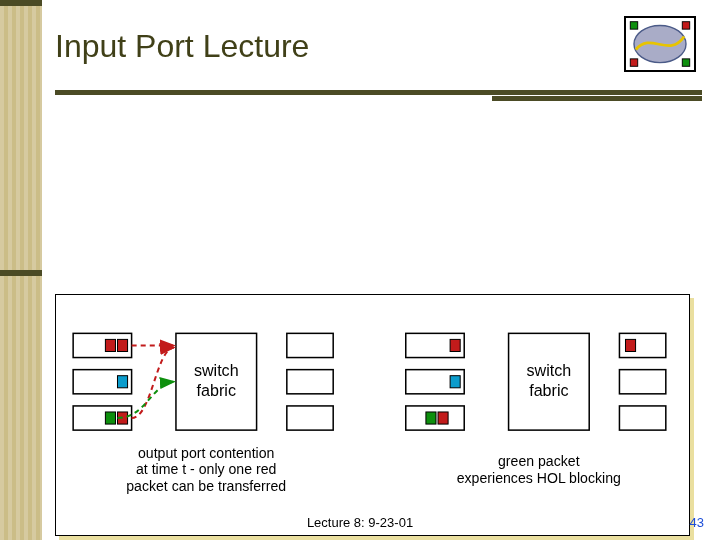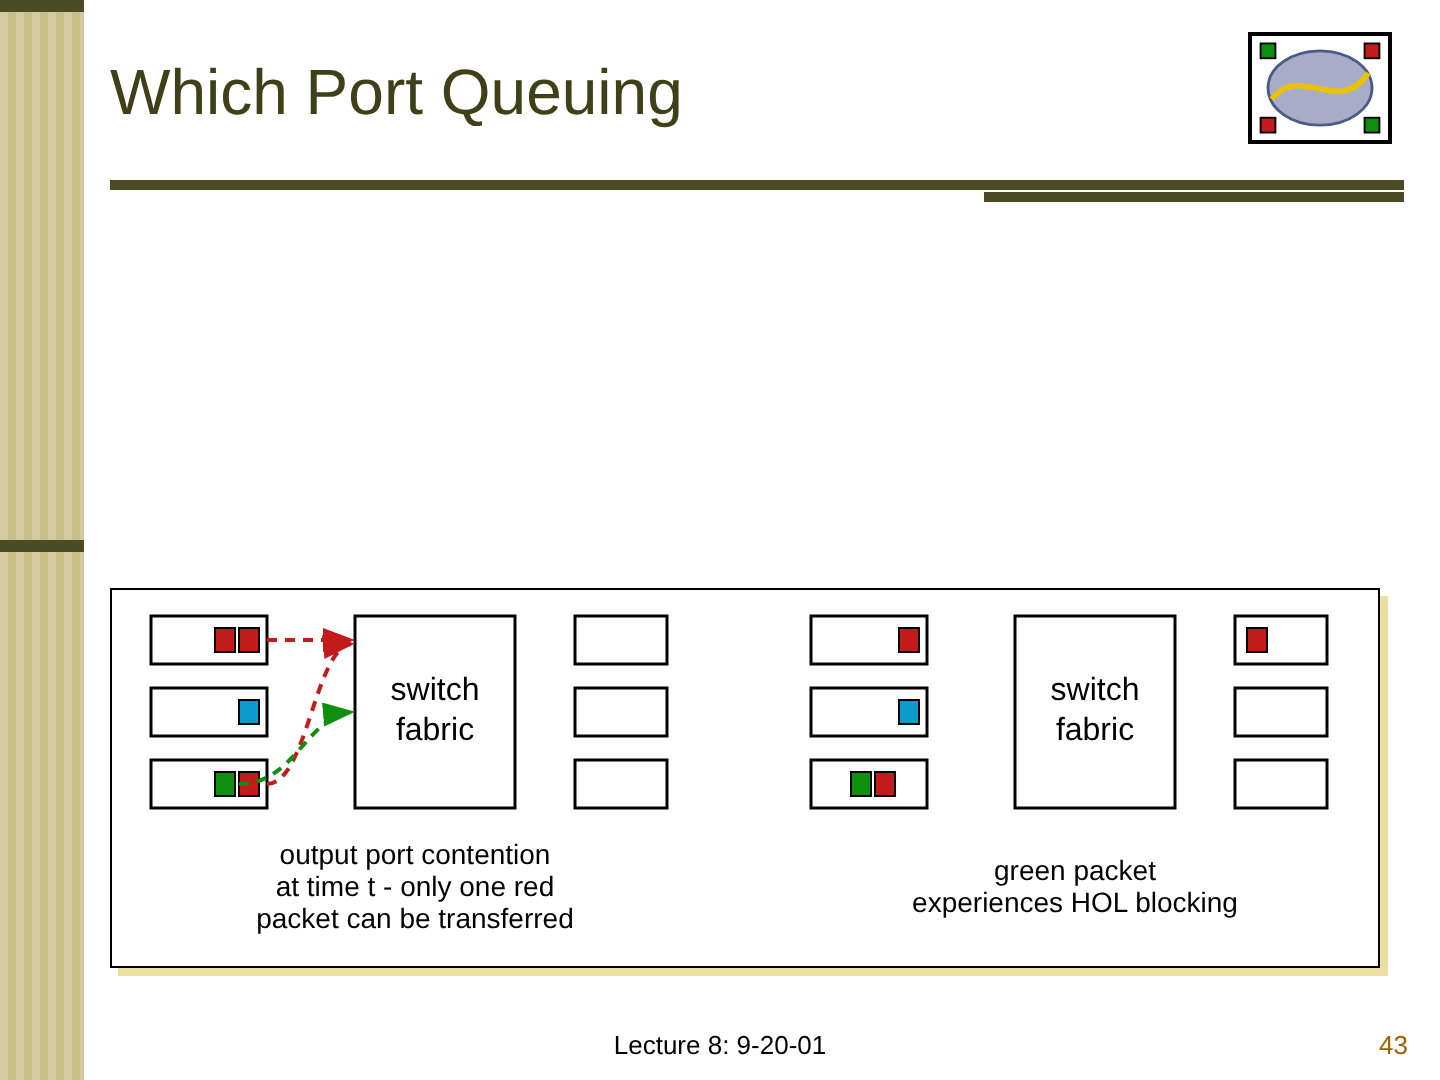--- a/index.html
+++ b/index.html
@@ -85,21 +85,21 @@
     color: #000;
   }
   ul.bullets li { margin-bottom: 6px; }
   .hol { color: #b00000; }
   
   .diagram {
     position: absolute;
     left: 55px;
     right: 30px;
     top: 294px;
-    height: 190px;
+    height: 242px;
     background: #fff;
   }
   .shadow {
     position: absolute;
     inset: 0;
     border: 1px solid #000;
     box-shadow: 4px 4px 0 #eadf9f;
     background: #fff;
     box-sizing: border-box;
   }
@@ -116,21 +116,21 @@
     left: 0; right: 0;
     text-align: center;
     font-size: 13px;
     color: #000;
   }
   .pagenum {
     position: absolute;
     right: 16px;
     bottom: 10px;
     font-size: 13px;
-    color: #a16207;
+    color: #1d4ed8;
   }
   text { font-family: Arial, Helvetica, sans-serif; }
 </style>
 </head>
 <body>
 
 <div class="slide">
 
   <div class="left-deco"></div>
 
@@ -138,21 +138,21 @@
     <svg viewBox="0 0 72 56">
       <ellipse cx="36" cy="28" rx="28" ry="20" fill="#a9acc7" stroke="#4b5b88" stroke-width="1.5"></ellipse>
       <path d="M10 34 C 26 14, 46 44, 62 20" fill="none" stroke="#e8c400" stroke-width="3"></path>
       <rect x="4" y="4" width="8" height="8" fill="#0e8f0e" stroke="#000"></rect>
       <rect x="60" y="4" width="8" height="8" fill="#c21b1b" stroke="#000"></rect>
       <rect x="4" y="44" width="8" height="8" fill="#c21b1b" stroke="#000"></rect>
       <rect x="60" y="44" width="8" height="8" fill="#0e8f0e" stroke="#000"></rect>
     </svg>
   </div>
 
-  <div class="title">Which Port Queuing</div>
+  <div class="title">Input Port Lecture</div>
   <div class="title-rule"></div>
 
 
   <div class="diagram">
     <div class="shadow"></div>
     <svg viewBox="0 0 630 190">
 
       <g stroke="#000" stroke-width="1.5" fill="#fff">
         <rect x="18" y="14" width="58" height="24"></rect>
         <rect x="18" y="50" width="58" height="24"></rect>
@@ -215,15 +215,15 @@
         </g>
 
         <rect x="236" y="20" width="10" height="12" fill="#c21b1b" stroke="#000"></rect>
 
         <text x="150" y="146" text-anchor="middle" font-size="14">green packet</text>
         <text x="150" y="162" text-anchor="middle" font-size="14">experiences HOL blocking</text>
       </g>
     </svg>
   </div>
 
-  <div class="footer">Lecture 8: 9-20-01</div>
+  <div class="footer">Lecture 8: 9-23-01</div>
   <div class="pagenum">43</div>
 </div>
 
 </body></html>

